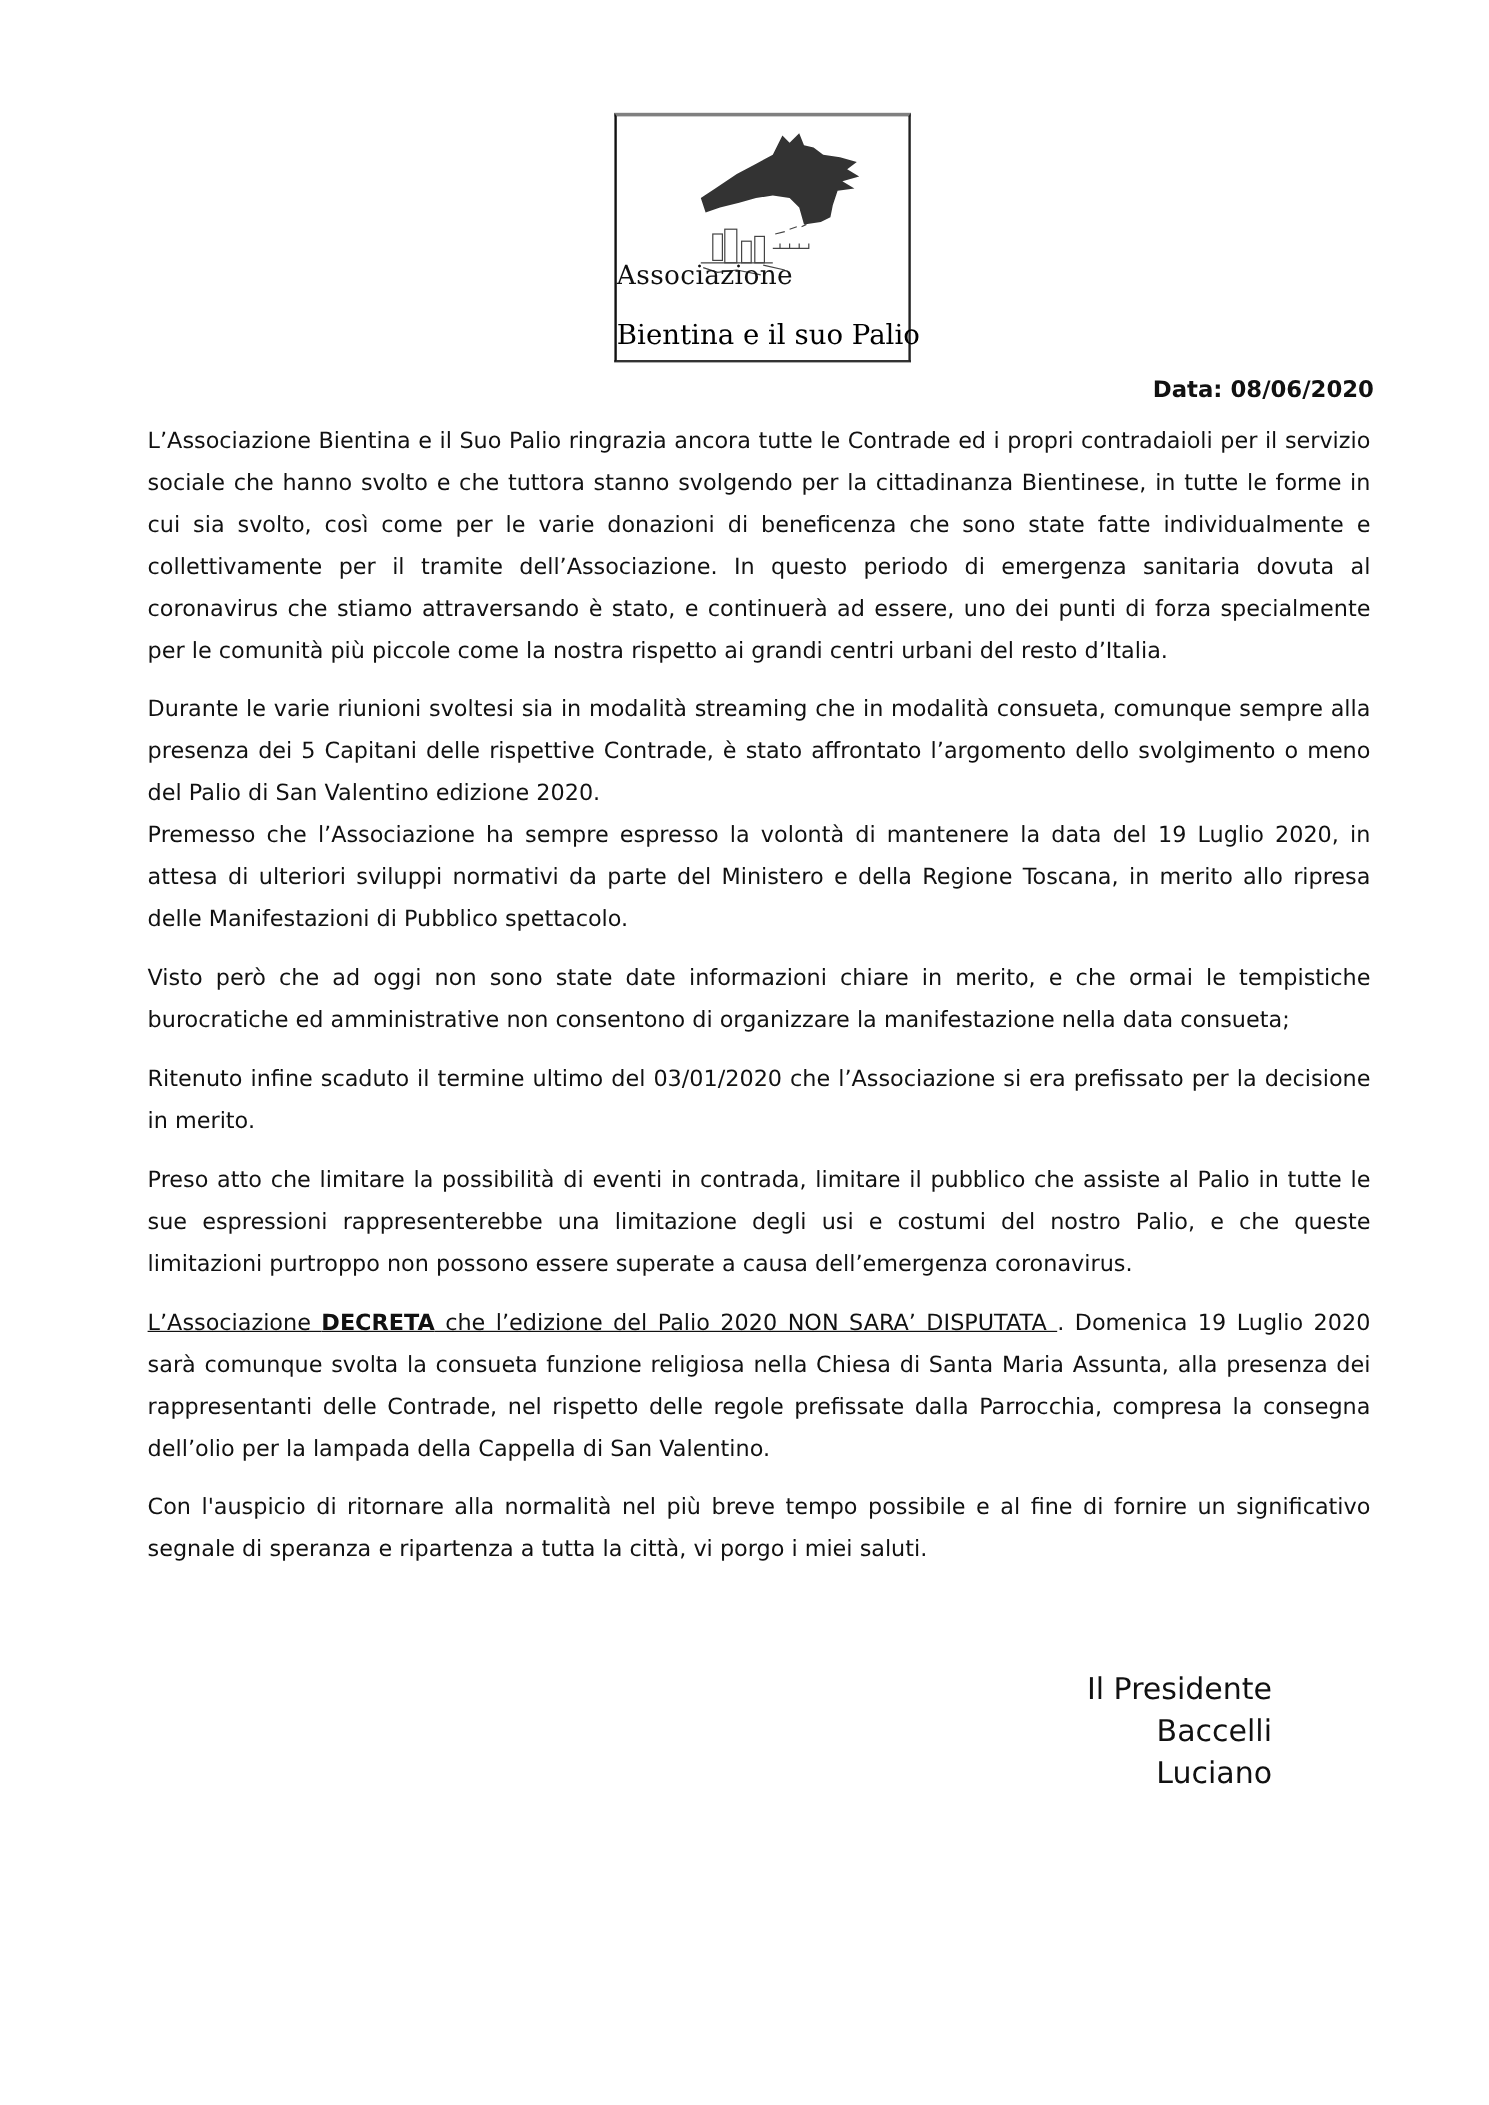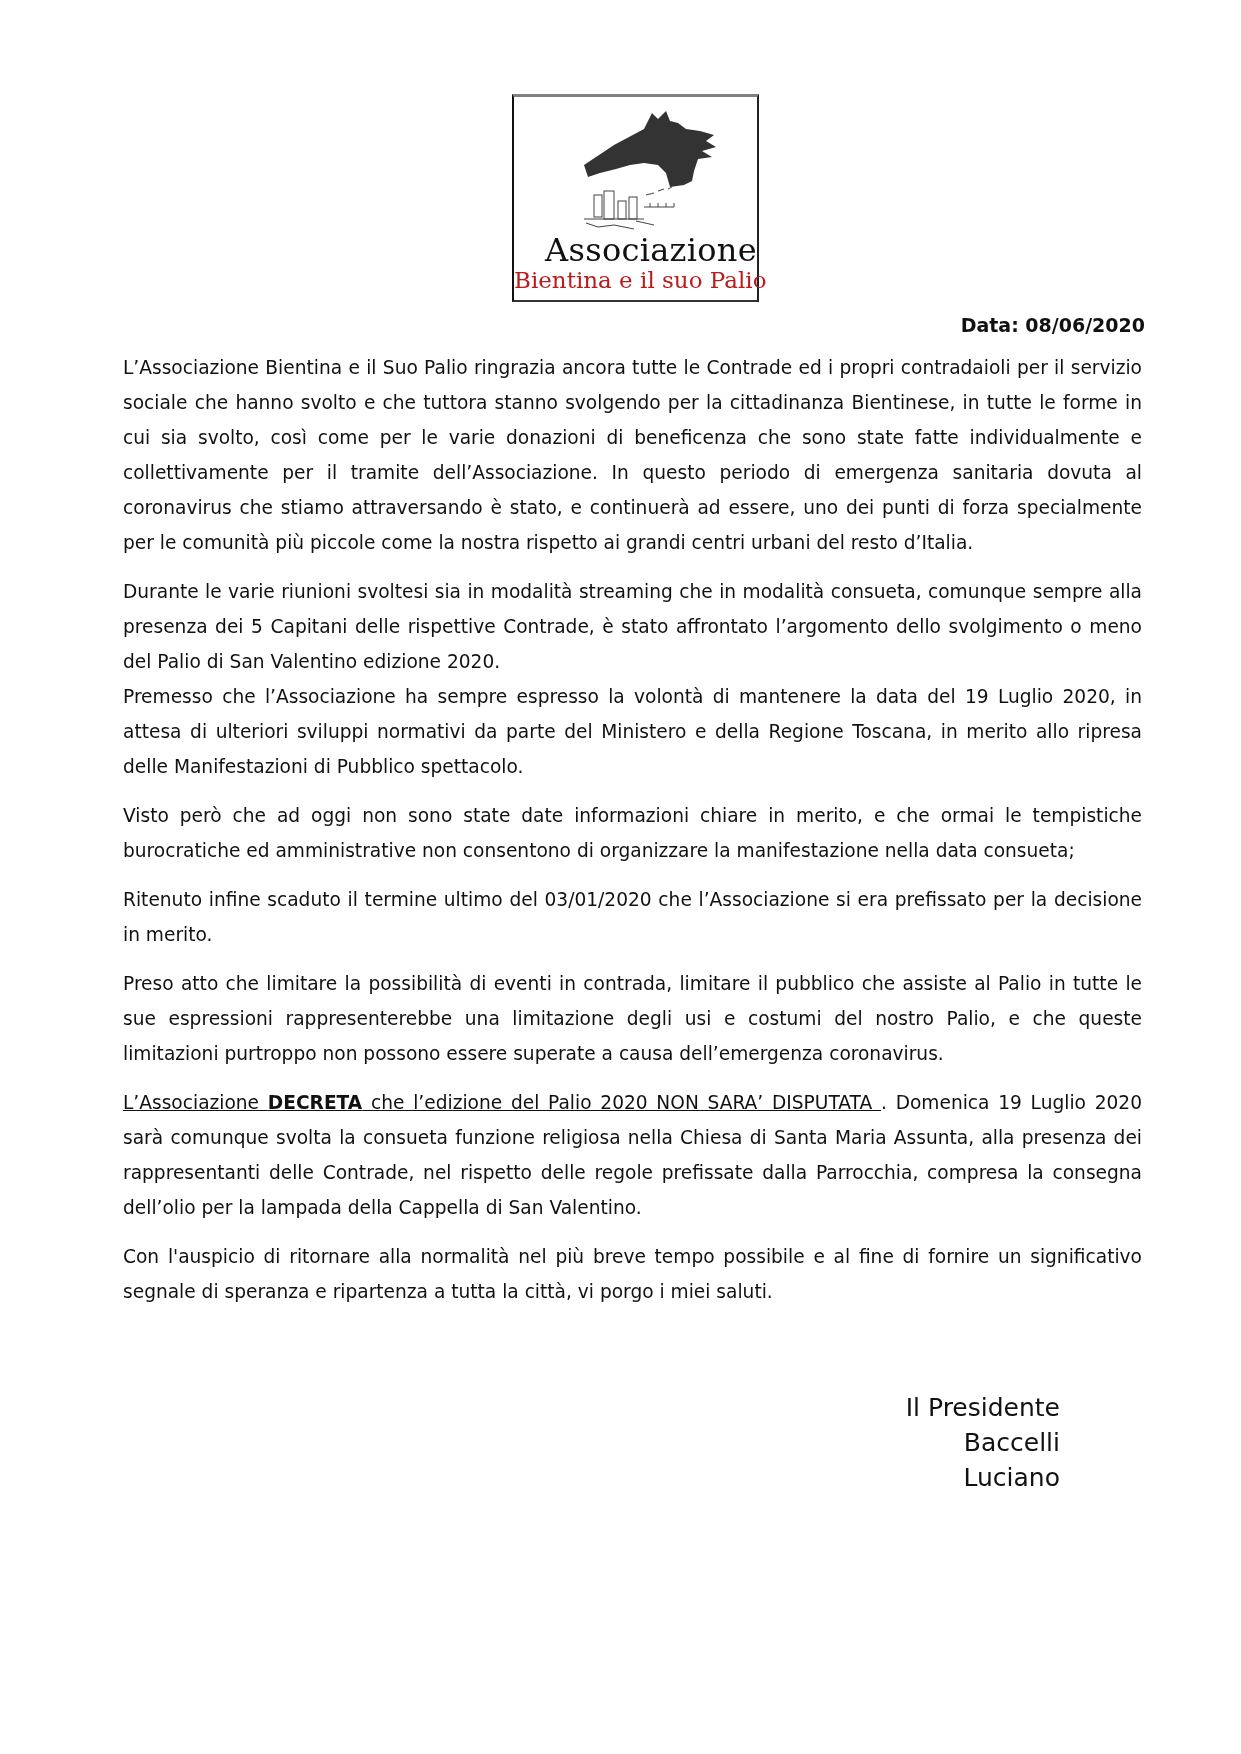--- a/index.html
+++ b/index.html
@@ -2,24 +2,24 @@
 <html><head>
   <meta charset="utf-8">
   <style>
     html, body { margin: 0; padding: 0; background: #ffffff; }
     body { width: 1241px; height: 1754px; position: relative; overflow: hidden;
            font-family: "DejaVu Sans", sans-serif; color: #111; }
     .logo-box { position: absolute; left: 512px; top: 94px; width: 247px; height: 208px;
                 border-top: 3px solid #808080; border-left: 2px solid #111;
                 border-right: 2px solid #222; border-bottom: 2px solid #333; box-sizing: border-box; background: #fff; }
     .logo-art { position: absolute; left: 60px; top: 10px; width: 150px; height: 125px; }
-    .logo-line1 { position: absolute; left: 0; right: 0; top: 134px; text-align: right;
-                  font-family: "DejaVu Serif", serif; font-size: 32px; color: #111; letter-spacing: 0.3px; }
+    .logo-line1 { position: absolute; left: 0; right: 0; top: 121px; text-align: left;
+                  font-family: "DejaVu Serif", serif; font-size: 22px; color: #111; letter-spacing: 0.3px; }
     .logo-line2 { position: absolute; left: 0; right: 0; top: 170px; 
-                  font-family: "DejaVu Serif", serif; font-size: 23px; color: #b91c1c; white-space: nowrap; }
+                  font-family: "DejaVu Serif", serif; font-size: 23px; color: #000000; white-space: nowrap; }
     .date { position: absolute; right: 96px; top: 314px; font-weight: bold; font-size: 19px; }
     .content { position: absolute; left: 123px; top: 350px; width: 1019px; font-size: 18.6px; line-height: 35px; }
     .subject { font-weight: bold; font-size: 19px; margin: 0; line-height: 32px; }
     p { margin: 0 0 14px 0; text-align: justify; }
     p.tight { margin-bottom: 0; }
     .u { text-decoration: underline; }
     .b { font-weight: bold; }
     .sig { position: absolute; left: 860px; top: 1390px; font-size: 25px; line-height: 35px; text-align: right; width: 200px; }
   </style>
 </head>

